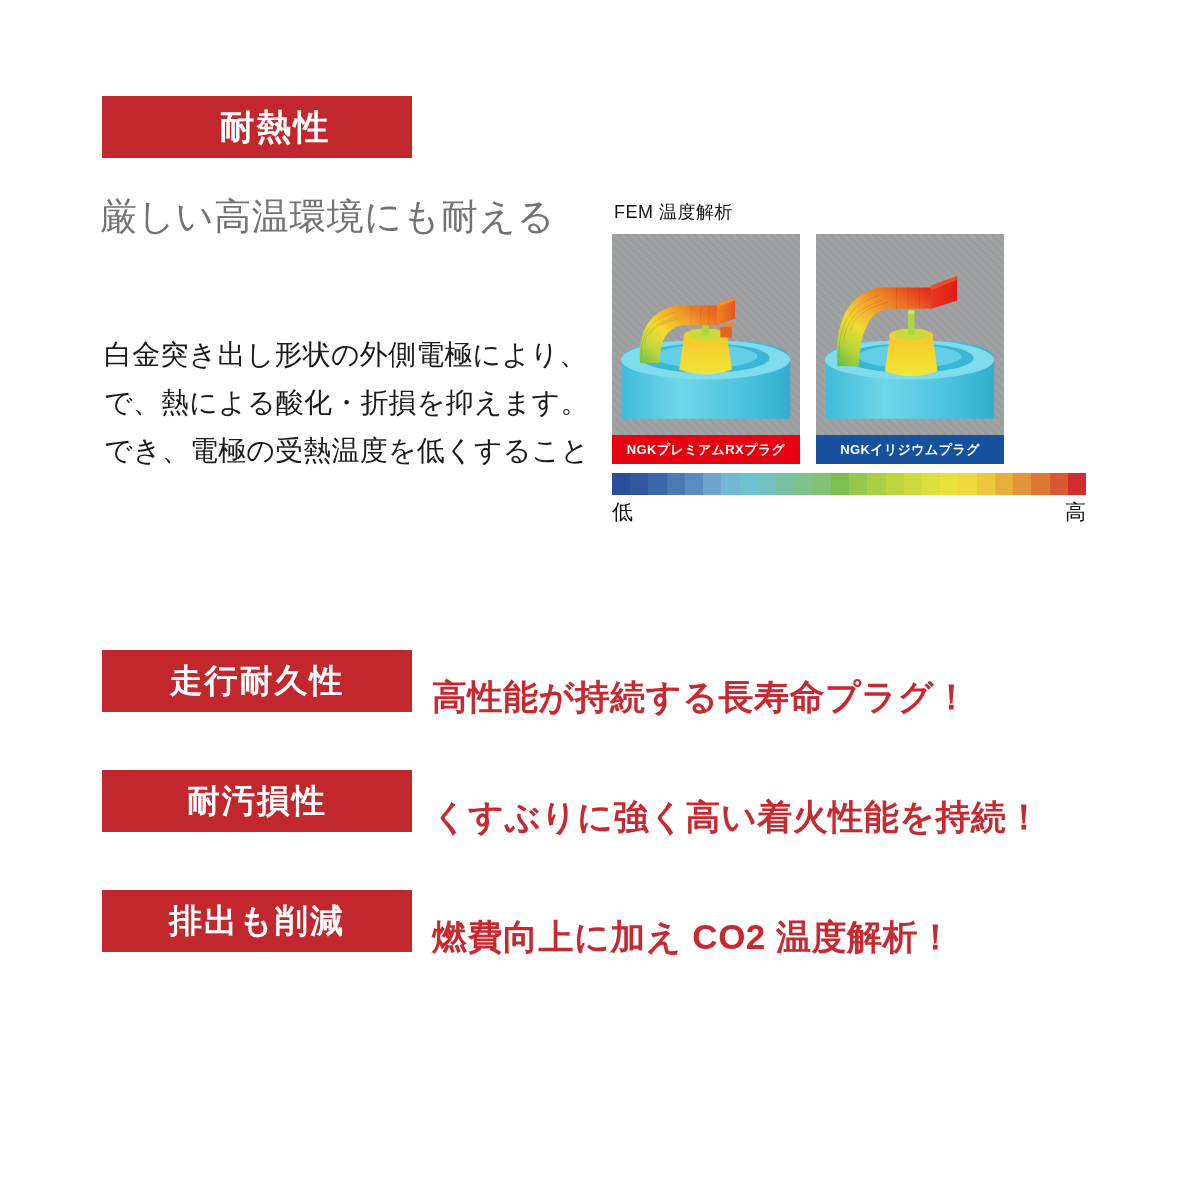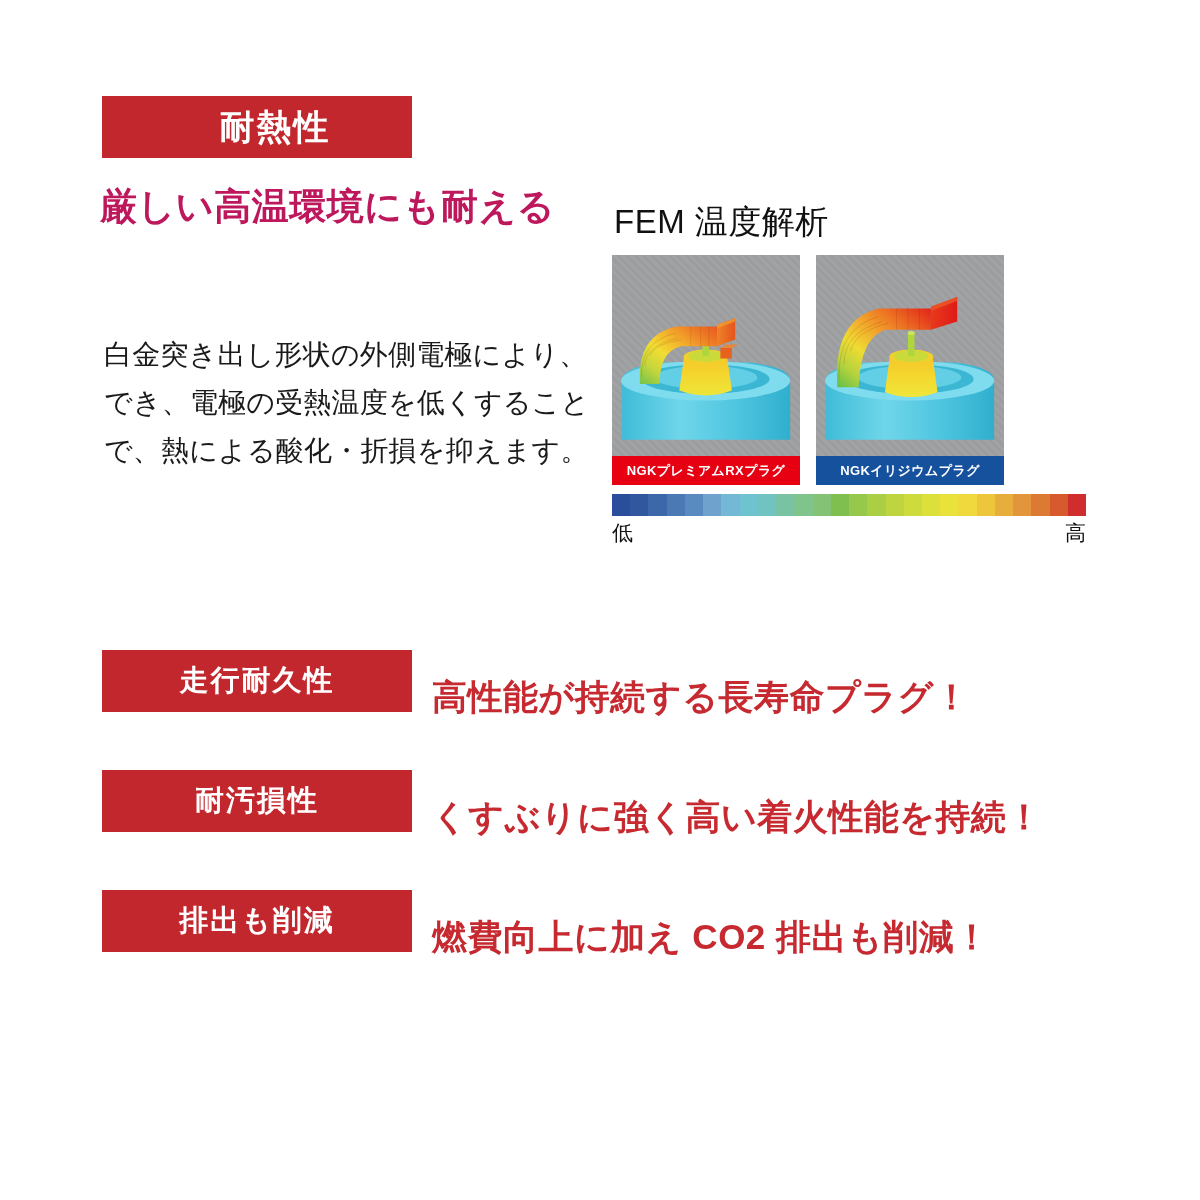--- a/index.html
+++ b/index.html
@@ -20,43 +20,43 @@
     background:#C1272D;
     color:#ffffff;
     font-weight:bold;
     letter-spacing:2px;
     padding-left:36px;
   }
   #heat-badge { left:102px; top:96px; width:310px; height:62px; font-size:35px; }
 
   #heat-heading {
     position:absolute;
-    left:100px; top:180px; width:500px;
-    color:#be185d;
+    left:100px; top:190px; width:500px;
+    color:#737373;
     font-size:37px;
-    font-weight:bold;
+    font-weight:normal;
     line-height:1.45;
     letter-spacing:0.5px;
   }
   #heat-heading .l2 { display:block; }
 
   #heat-body {
     position:absolute;
     left:104px; top:331px; width:480px;
     color:#1a1a1a;
     font-size:28px;
     line-height:1.72;
     letter-spacing:0.2px;
   }
   #heat-body span { display:block; white-space:nowrap; }
 
   
   #fem-block { position:absolute; left:612px; top:200px; width:474px; }
   #fem-title {
-    font-size:33px; color:#111; letter-spacing:0.5px;
+    font-size:18px; color:#111; letter-spacing:0.5px;
     margin-bottom:10px; padding-left:2px;
   }
   #fem-panels { display:flex; gap:16px; }
   .fem-panel {
     position:relative;
     width:188px; height:230px;
     background:
       linear-gradient(0deg, rgba(0,0,0,.05), rgba(0,0,0,.05)),
       repeating-linear-gradient(45deg, #a9abad 0 3px, #a3a5a8 3px 6px);
     overflow:hidden;
@@ -78,21 +78,21 @@
     font-size:21px; color:#111; font-weight:500;
   }
 
   
   .feature-row { position:absolute; left:102px; height:62px; }
   .feature-row .badge-inner {
     position:absolute; left:0; top:0;
     width:310px; height:62px;
     display:flex; align-items:center; justify-content:center;
     background:#C1272D; color:#fff;
-    font-size:29px; font-weight:bold; letter-spacing:2px;
+    font-size:33px; font-weight:bold; letter-spacing:2px;
   }
   .feature-row .feature-text {
     position:absolute; left:330px; top:16px; height:62px;
     display:flex; align-items:center;
     color:#C62A30; font-size:35px; font-weight:bold;
     letter-spacing:0.5px; white-space:nowrap;
   }
   #row-0 { top:650px; }
   #row-1 { top:770px; }
   #row-2 { top:890px; }
@@ -101,22 +101,22 @@
 <body>
 
 <div id="heat-badge" class="badge">耐熱性</div>
 
 <div id="heat-heading">
   <span class="l1">厳しい高温環境にも耐える</span>
 </div>
 
 <div id="heat-body">
   <span>白金突き出し形状の外側電極により、</span>
+  <span>で、熱による酸化・折損を抑えます。</span>
   <span>でき、電極の受熱温度を低くすること</span>
-  <span>で、熱による酸化・折損を抑えます。</span>
 </div>
 
 <div id="fem-block">
 
   <div id="fem-title">FEM 温度解析</div>
 
   <div id="fem-panels">
 
     <div class="fem-panel">
       <svg class="fem-svg" viewBox="0 0 229 230">
@@ -265,14 +265,14 @@
   <div class="feature-text">高性能が持続する長寿命プラグ！</div>
 </div>
 
 <div class="feature-row" id="row-1">
   <div class="badge-inner">耐汚損性</div>
   <div class="feature-text">くすぶりに強く高い着火性能を持続！</div>
 </div>
 
 <div class="feature-row" id="row-2">
   <div class="badge-inner">排出も削減</div>
-  <div class="feature-text">燃費向上に加え CO2 排出も削減！</div>
+  <div class="feature-text">燃費向上に加え CO2 温度解析！</div>
 </div>
 
 </body></html>

